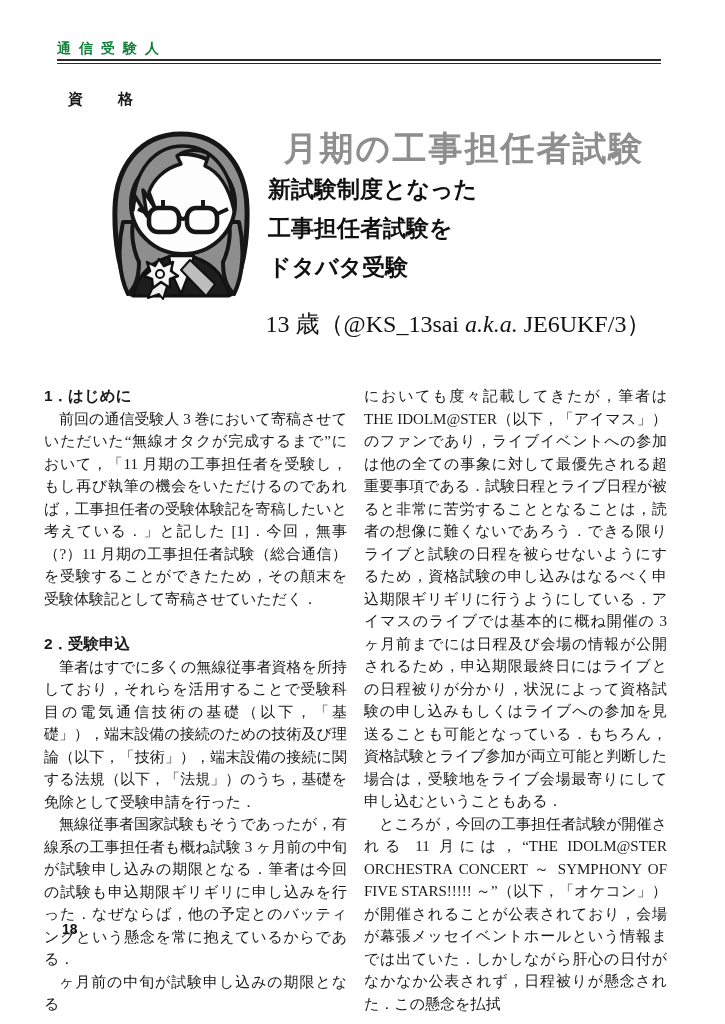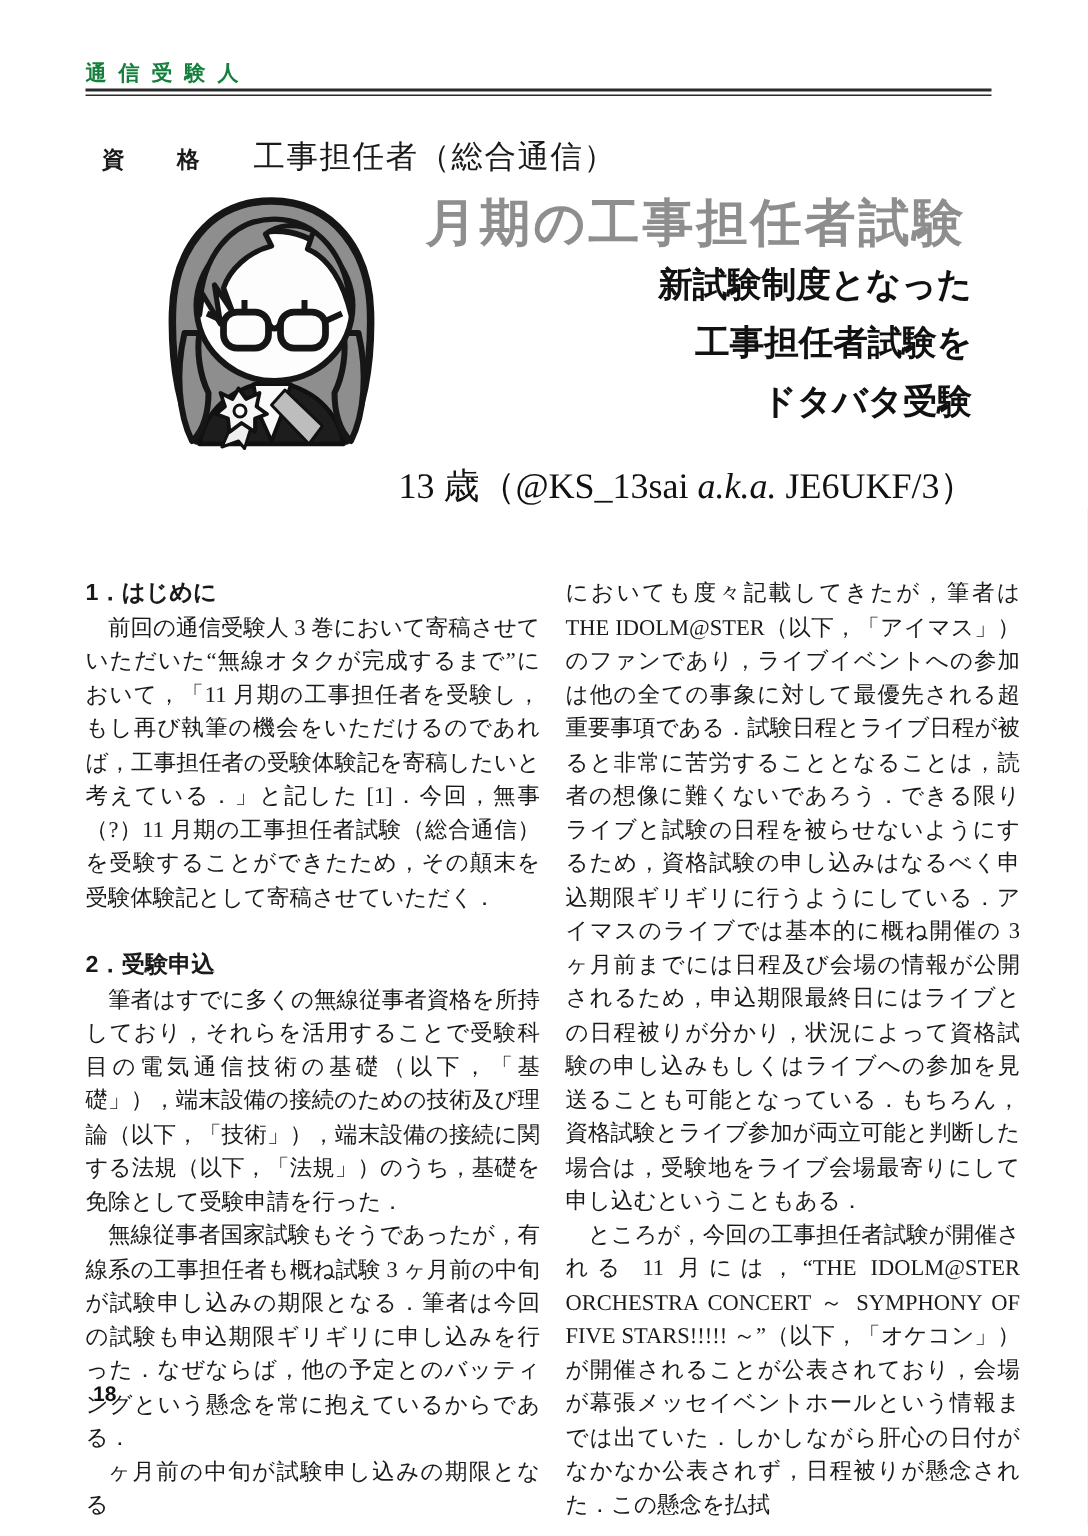--- a/index.html
+++ b/index.html
@@ -18,30 +18,30 @@
   }
   .qual-row{position:absolute;left:68px;top:90px;display:flex;align-items:baseline;}
   .qual-label{font-size:15px;font-weight:bold;letter-spacing:10px;}
   .qual-value{font-size:21px;margin-left:26px;letter-spacing:1px;}
   .avatar{position:absolute;left:93px;top:124px;width:176px;height:176px;}
   .series-title{
     position:absolute;left:268px;top:126px;width:392px;text-align:center;
     font-size:34px;font-weight:600;letter-spacing:2px;color:#8e8e8e;white-space:nowrap;
   }
   .subtitle{
-    position:absolute;left:268px;top:170px;width:380px;text-align:right;
+    position:absolute;left:268px;top:170px;width:380px;text-align:left;
     font-size:23px;font-weight:bold;line-height:39px;color:#111;
   }
   .author-line{
     position:absolute;left:240px;top:308px;width:436px;text-align:center;
     font-size:24px;color:#111;white-space:nowrap;
   }
   .author-line .aka{font-style:italic;}
   .columns{
-    position:absolute;left:57px;top:385px;width:623px;display:flex;gap:17px;
+    position:absolute;left:44px;top:385px;width:623px;display:flex;gap:17px;
   }
   .col{width:303px;font-size:15px;line-height:22.5px;text-align:justify;}
   .col p{margin:0;text-indent:1em;}
   .col p.no-indent{text-indent:0;}
   .sec-head{
     font-family:"Liberation Sans","DejaVu Sans",sans-serif;
     font-size:15.5px;font-weight:bold;line-height:22.5px;margin:0;
   }
   .sec-head.spaced{margin-top:23px;}
   .page-number{
@@ -53,21 +53,20 @@
 </head>
 <body>
 
 <div class="page">
 
   <div class="running-head">通信受験人</div>
   <div class="head-rule"></div>
 
   <div class="qual-row">
     <span class="qual-label">資　格</span>
-    <span class="qual-value">工事担任者（総合通信）</span>
   </div>
 
   <svg class="avatar" viewBox="0 0 176 176" xmlns="http://www.w3.org/2000/svg">
 
     <path d="M88,10 C46,10 23,44 22,84 C21,122 28,152 38,170 L138,170 C148,152 155,122 154,84 C153,44 130,10 88,10 Z" fill="#8e8e8e" stroke="#161616" stroke-width="5" stroke-linejoin="round"></path>
 
     <path d="M40,172 C44,150 60,134 88,130 C116,134 132,150 136,172 Z" fill="#1d1d1d" stroke="#111" stroke-width="3" stroke-linejoin="round"></path>
 
     <path d="M76,132 L101,132 L95,152 L88,170 L79,150 Z" fill="#fafafa" stroke="#111" stroke-width="2.5" stroke-linejoin="round"></path>
 

